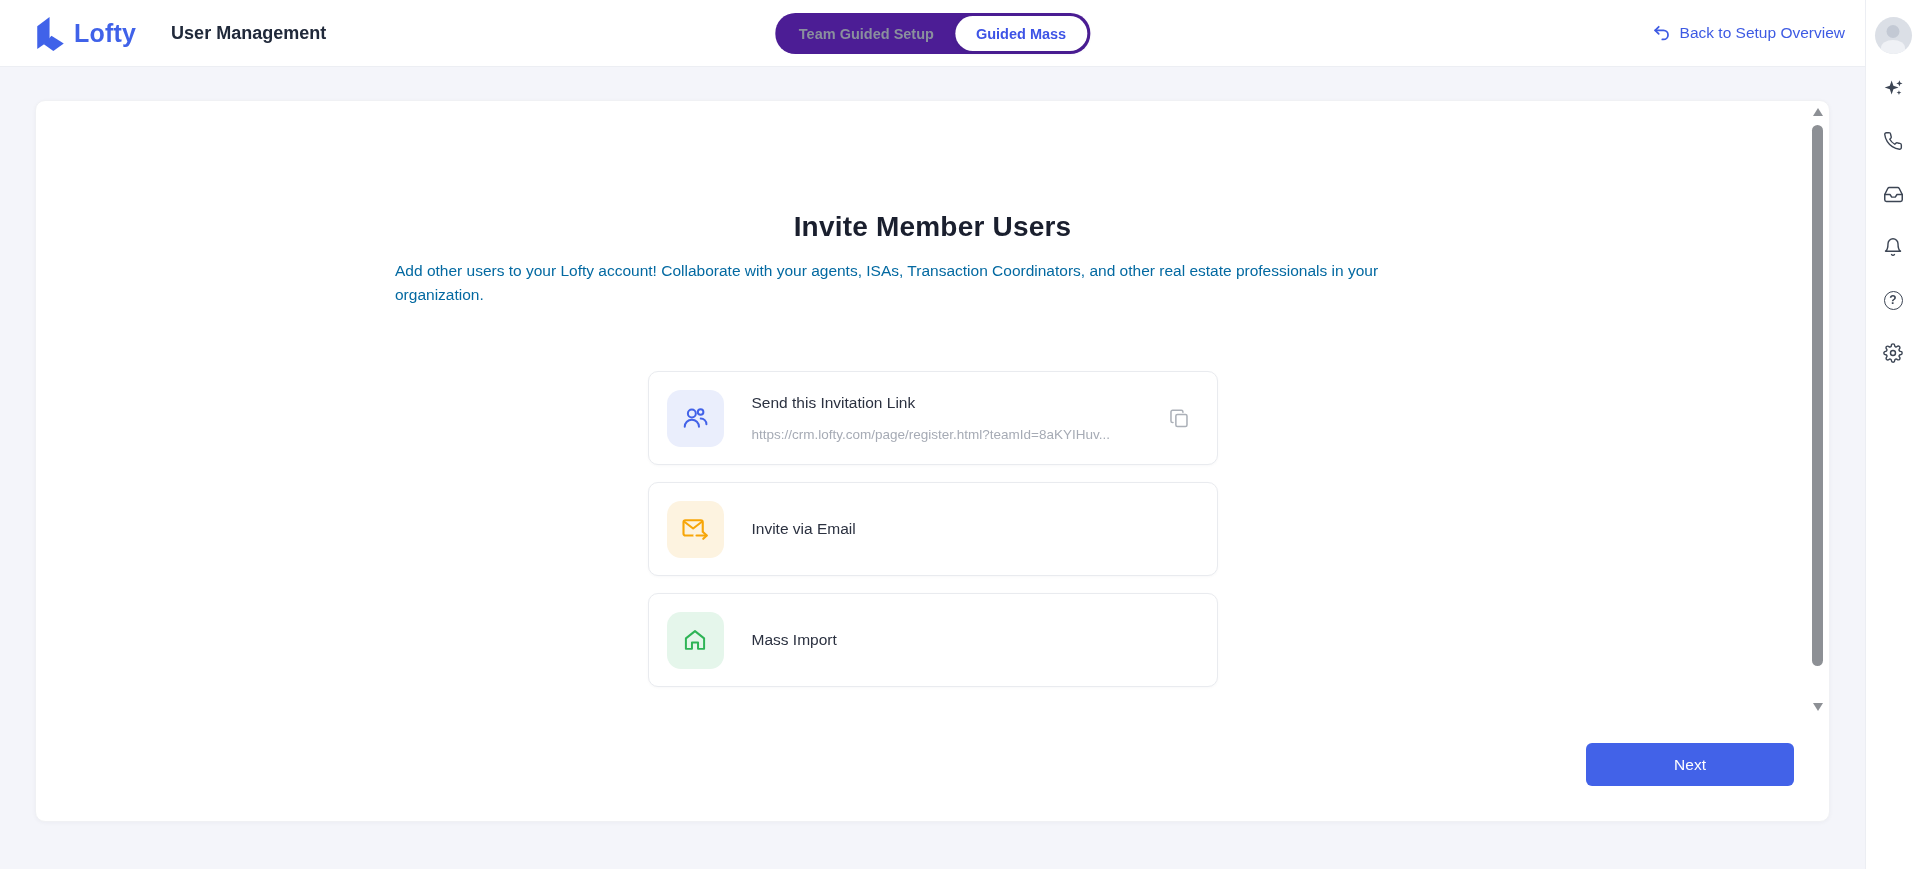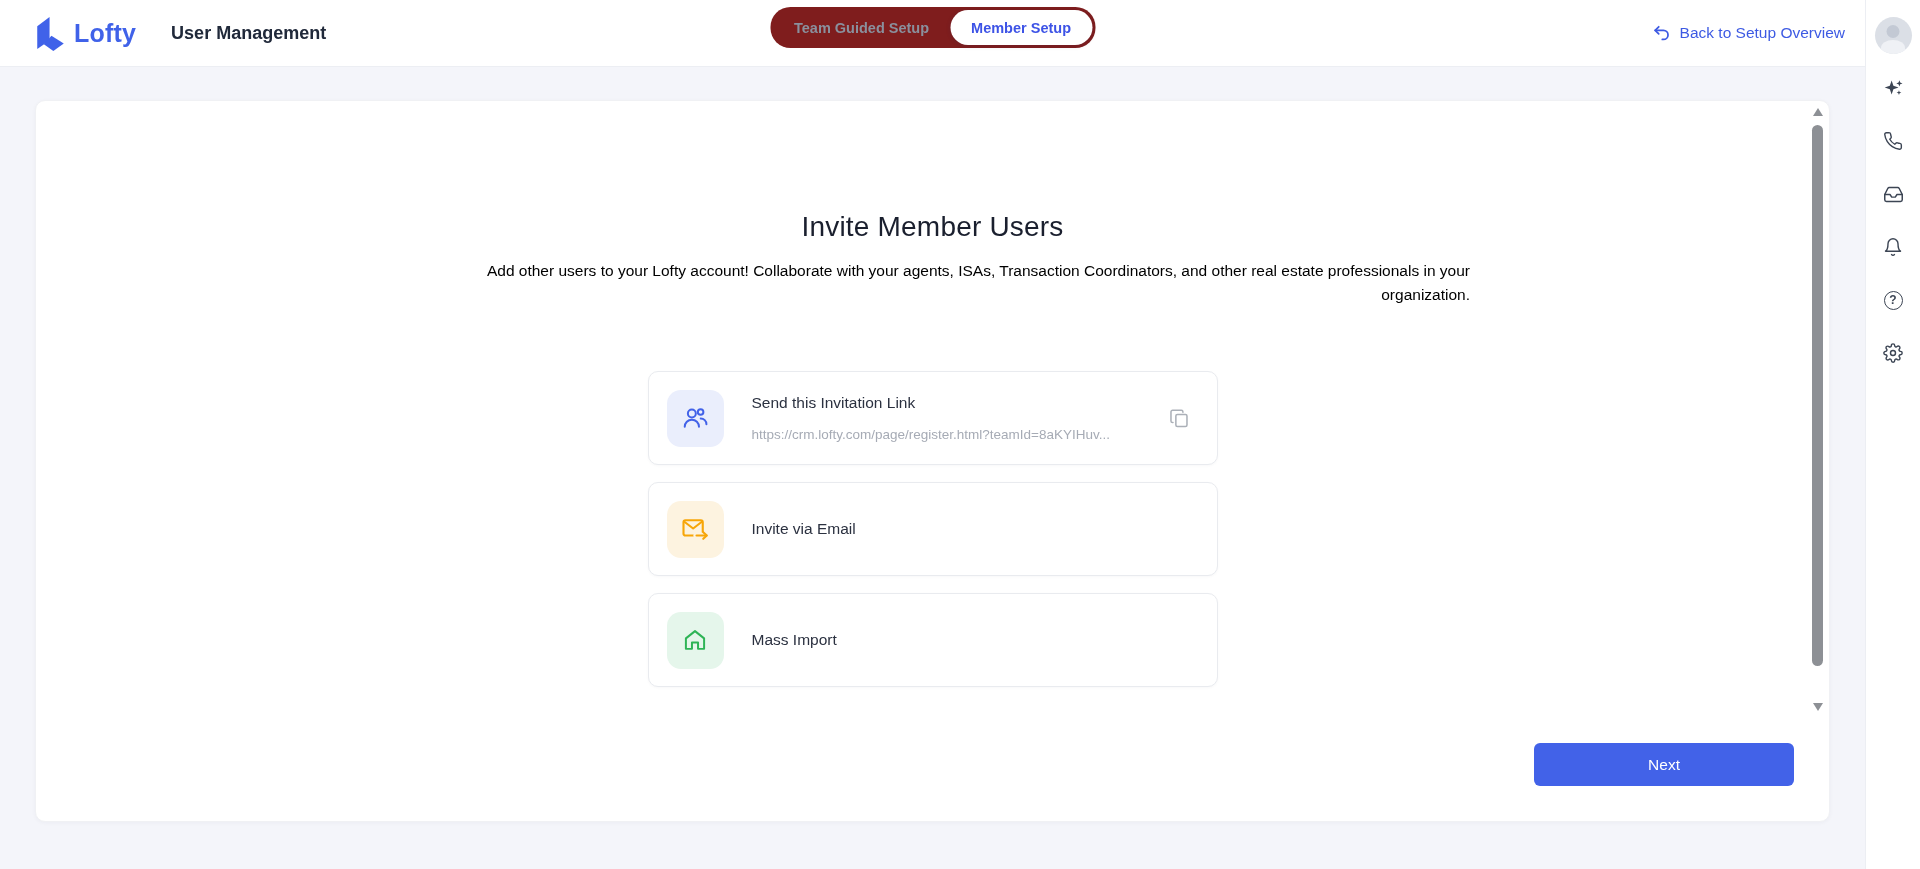--- a/index.html
+++ b/index.html
@@ -11,22 +11,22 @@
   
   .header {
     position:relative; height:67px; background:#fff;
     border-bottom:1px solid #ECEEF3;
     display:flex; align-items:center; padding:0 20px 0 35px;
   }
   .brand { display:flex; align-items:center; gap:8px; cursor:pointer; }
   .brand-text { font-size:25px; font-weight:700; color:#4062E9; letter-spacing:.2px; }
   .page-title { margin-left:35px; font-size:18px; font-weight:700; color:#20293A; }
   .toggle {
-    position:absolute; left:50%; top:7px; transform:translateX(-50%);
-    background:#7f1d1d; border-radius:20px; height:41px;
+    position:absolute; left:50%; top:13px; transform:translateX(-50%);
+    background:#4c1d95; border-radius:20px; height:41px;
     display:flex; align-items:flex-end; padding:3px;
   }
   .toggle-opt {
     border:none; background:transparent; cursor:pointer;
     font-family:inherit; font-size:14.5px; border-radius:18px;
     height:35px; padding:0 21px; white-space:nowrap;
   }
   .toggle-opt.inactive { color:#8A909D; font-weight:600; }
   .toggle-opt.active {
     background:#fff; color:#3D53E6; font-weight:700;
@@ -66,25 +66,25 @@
 
   
   .content { position:relative; flex:1; background:#F4F5FA; }
   .card {
     position:absolute; left:35px; top:33px; width:1795px; height:722px;
     background:#fff; border:1px solid #F0F1F4; border-radius:10px;
     box-shadow:0 1px 4px rgba(25,35,70,.04);
   }
   .heading {
     margin-top:110px; text-align:center;
-    font-size:28px; font-weight:400; color:#1A1F2E; letter-spacing:.2px;
+    font-size:28px; font-weight:700; color:#1A1F2E; letter-spacing:.2px;
   }
   .desc {
-    margin:16px auto 0; max-width:1075px; text-align:right;
-    font-size:15.5px; line-height:1.55; color:#000000;
+    margin:16px auto 0; max-width:1075px; text-align:left;
+    font-size:15.5px; line-height:1.55; color:#0369a1;
   }
   .options {
     width:570px; margin:64px auto 0;
     display:flex; flex-direction:column; gap:17px;
   }
   .opt-card {
     height:94px; background:#fff; border:1px solid #E9EBEF; border-radius:10px;
     display:flex; align-items:center; padding:0 26px 0 18px; gap:28px;
     cursor:pointer; box-shadow:0 1px 3px rgba(25,35,70,.03);
   }
@@ -96,21 +96,21 @@
   .tile-orange { background:#FDF3E0; }
   .tile-green  { background:#E5F6EB; }
   .opt-text { display:flex; flex-direction:column; gap:15px; min-width:0; }
   .opt-title { font-size:15.5px; font-weight:500; color:#2B3140; }
   .opt-link  { font-size:13.5px; color:#A6ABB5; white-space:nowrap; }
   .copy-btn {
     margin-left:auto; border:none; background:transparent; cursor:pointer; padding:0;
     display:flex; align-items:center; justify-content:center; flex:none;
   }
   .next-btn {
-    position:absolute; right:35px; bottom:35px; width:260px; height:43px;
+    position:absolute; right:35px; bottom:35px; width:208px; height:43px;
     background:#4262E8; color:#fff; border:none; border-radius:6px;
     font-family:inherit; font-size:15.5px; font-weight:500; cursor:pointer;
   }
 
   
   .scrollbar { position:absolute; right:5px; top:5px; width:13px; height:607px; }
   .sb-up, .sb-down { position:absolute; left:50%; transform:translateX(-50%);
     width:0; height:0; border-left:5.5px solid transparent; border-right:5.5px solid transparent;
     cursor:pointer; }
   .sb-up   { top:2px;    border-bottom:8px solid #8D9095; }
@@ -131,21 +131,21 @@
         <svg width="31" height="36" viewBox="0 0 32 38">
           <polygon points="2,36 2,12 15,2 15,27" fill="#4062E9"></polygon>
           <polygon points="17,22 30,30 19,38 9,31" fill="#4062E9"></polygon>
         </svg>
         <span class="brand-text">Lofty</span>
       </div>
       <span class="page-title">User Management</span>
 
       <div class="toggle">
         <button class="toggle-opt inactive">Team Guided Setup</button>
-        <button class="toggle-opt active">Member Setup</button>
+        <button class="toggle-opt active">Guided Mass</button>
       </div>
 
       <a class="back-link">
         <svg width="19" height="19" viewBox="0 0 24 24" fill="none" stroke="#3D5AE3" stroke-width="2.2" stroke-linecap="round" stroke-linejoin="round">
           <path d="M8.5 3.5 4 8l4.5 4.5"></path>
           <path d="M4 8h10.5a5.75 5.75 0 0 1 0 11.5H13"></path>
         </svg>
         <span>Back to Setup Overview</span>
       </a>
     </header>

